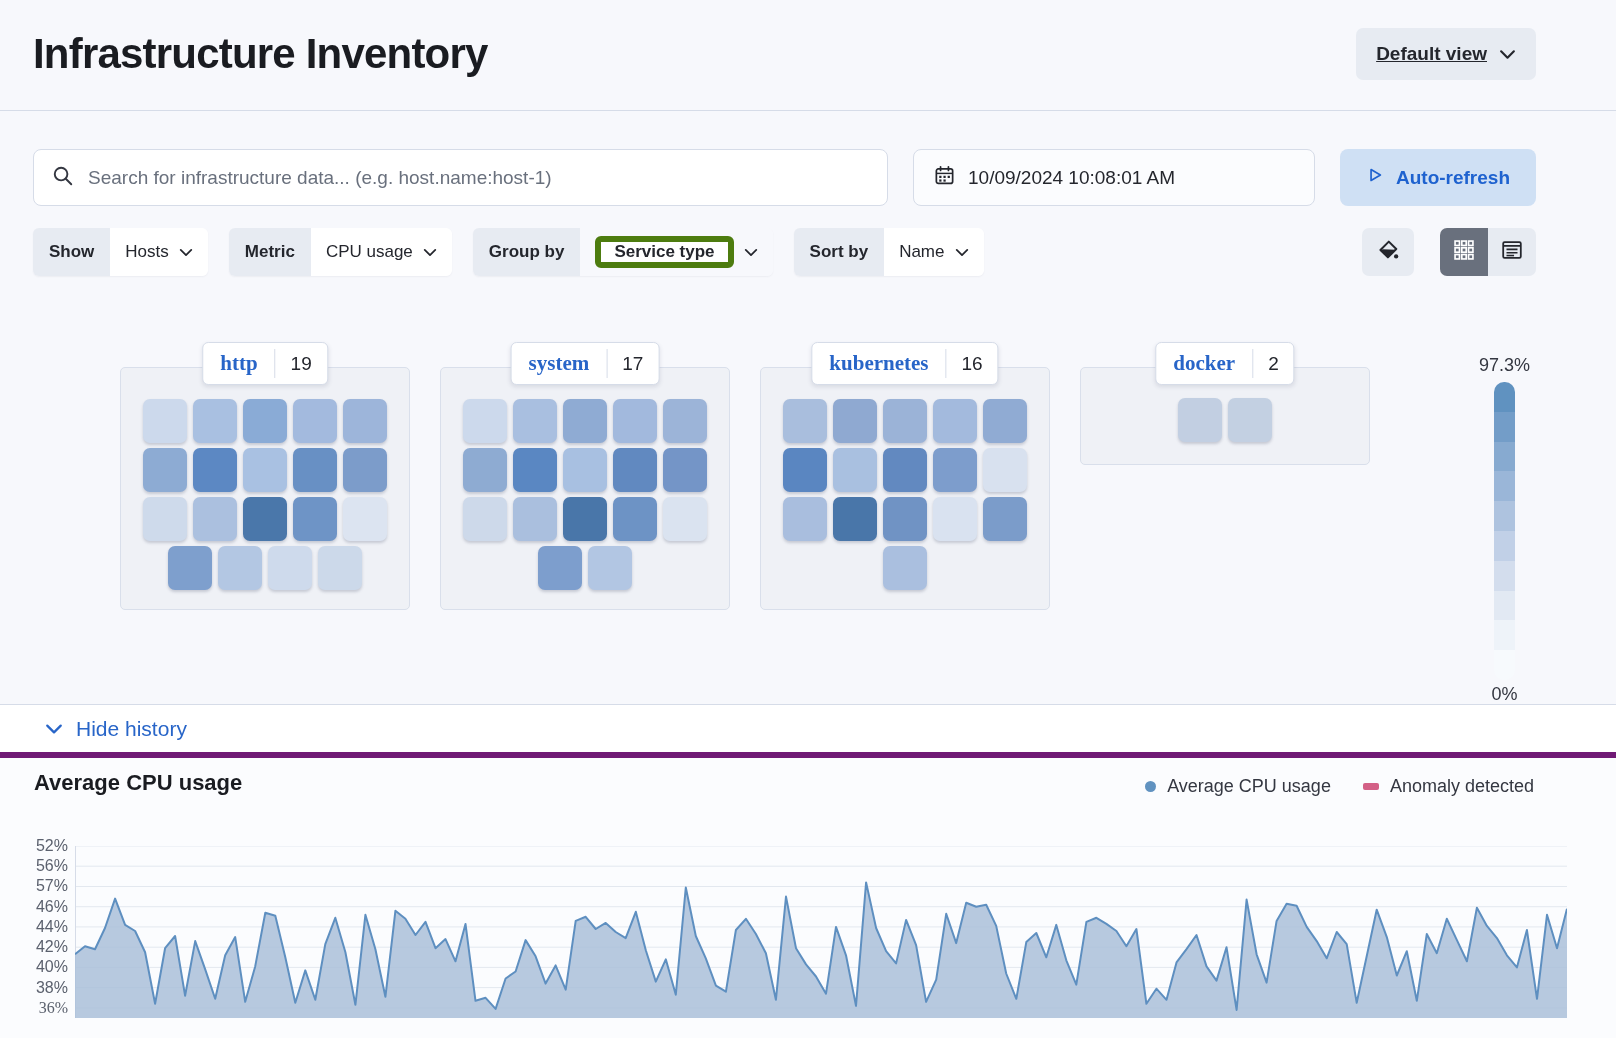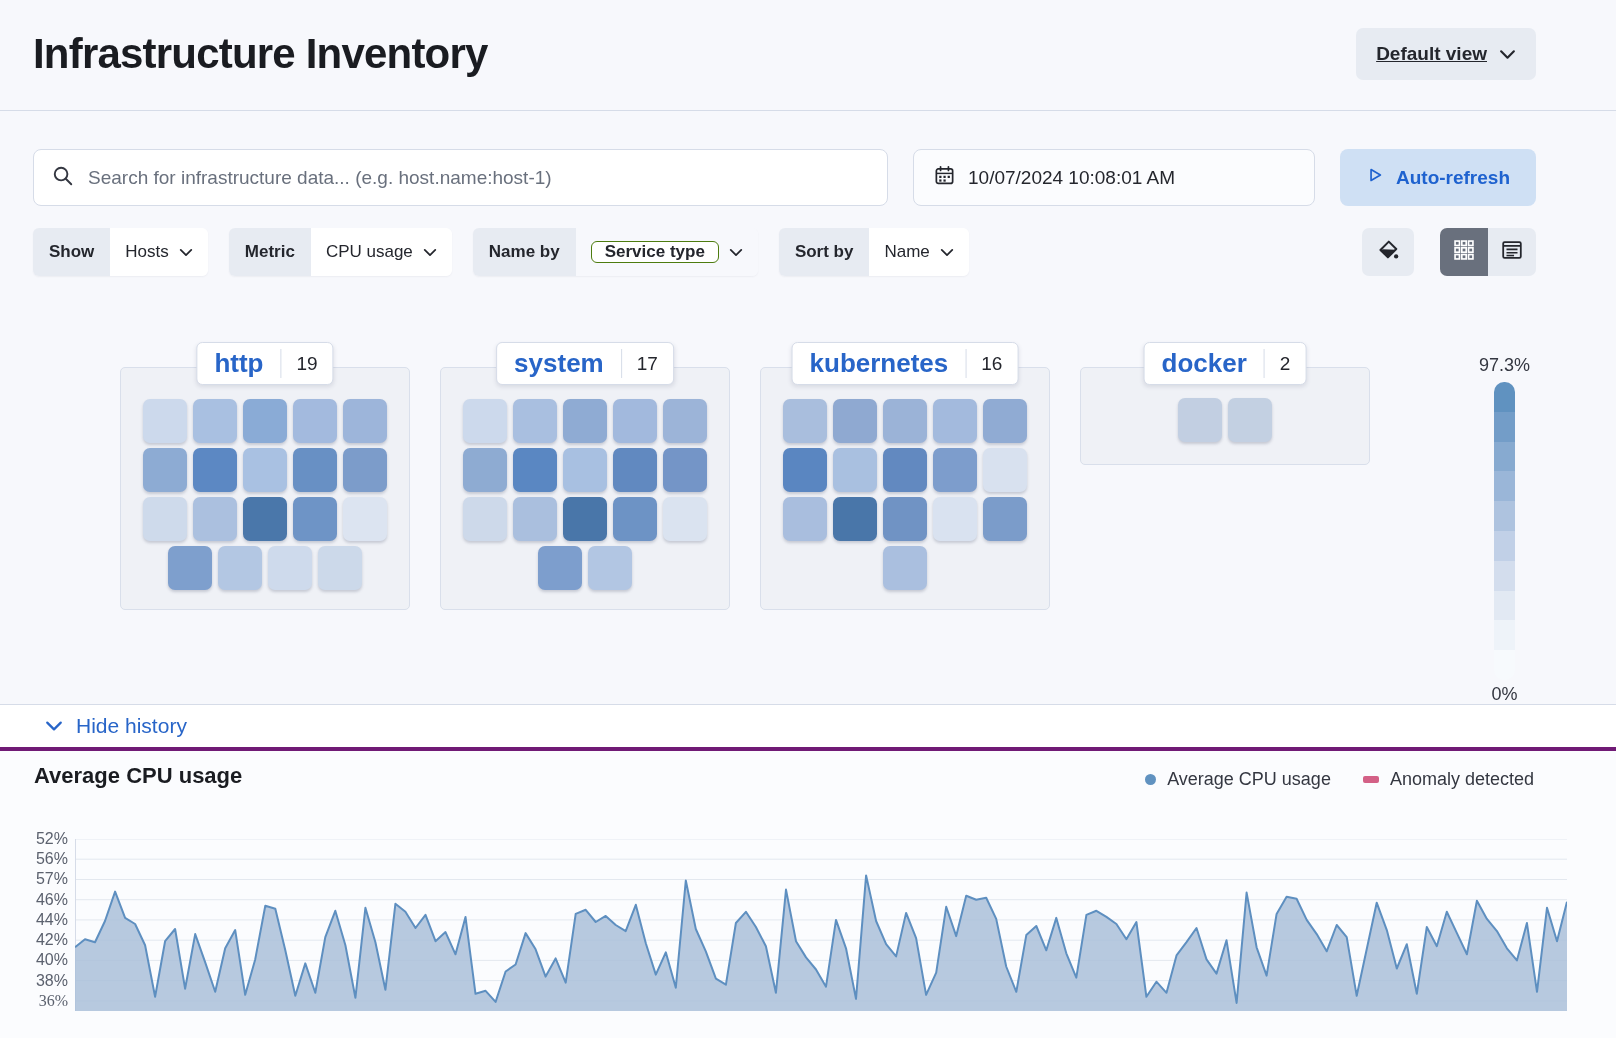--- a/index.html
+++ b/index.html
@@ -22,49 +22,49 @@
   .datepicker { display:flex; align-items:center; gap:13px; background:#fbfcfe; border:1px solid #d6dce8; border-radius:8px; height:57px; padding:0 20px; width:402px; font-size:19px; color:#24262d; cursor:pointer; }
   .autorefresh { display:flex; align-items:center; gap:12px; background:#cfe0f4; color:#1e62cf; border-radius:8px; height:57px; padding:0 22px; font-size:19px; font-weight:700; width:196px; justify-content:center; cursor:pointer; }
 
   
   .filterbar { display:flex; align-items:center; padding:22px 80px 0 33px;gap:44px; }
   .filter-groups { display:flex; gap:21px; flex:1; }
   .fgroup { display:flex; align-items:stretch; height:48px; border-radius:6px; overflow:visible; box-shadow:0 1px 2px rgba(60,70,90,0.06); }
   .flabel { display:flex; align-items:center; background:#e7ebf2; color:#24262d; font-weight:700; font-size:17px; padding:0 16px; border-radius:6px 0 0 6px; }
   .fvalue { display:flex; align-items:center; gap:10px; background:#ffffff; color:#24262d; font-size:17px; padding:0 15px; border-radius:0 6px 6px 0; cursor:pointer; }
   .fvalue.on-bg { background:#f7f8fc; }
-  .fpill { border:1px solid #4d7c0f; background:#fff; border-radius:6px; padding:0 13px; font-weight:700; font-size:17px; }
+  .fpill { border:6px solid #4d7c0f; background:#fff; border-radius:6px; padding:0 13px; font-weight:700; font-size:17px; }
   .icon-btns { display:flex; gap:26px; align-items:center; }
   .icon-btn { width:52px; height:48px; background:#e7ebf2; border-radius:7px; display:flex; align-items:center; justify-content:center; cursor:pointer; }
   .seg { display:flex; border-radius:7px; overflow:hidden; }
   .seg-btn { width:48px; height:48px; display:flex; align-items:center; justify-content:center; cursor:pointer; }
   .seg-btn.active { background:#69707d; }
   .seg-btn.inactive { background:#e7ebf2; }
 
   
   .map-section { position:relative; height:362px; }
   .groups-row { display:flex; gap:30px; margin:66px 0 0 120px; align-items:flex-start; }
   .group-wrap { position:relative; width:290px; }
   .group-card { border:1px solid #d9dfeb; background:#eff1f6; border-radius:5px; margin-top:25px; display:flex; flex-direction:column; gap:5px; justify-content:flex-start; }
   .group-card.tall { padding:31px 0 19px; }
   .group-card.short { padding:30px 0 22px; }
   .tile-row { display:flex; gap:6px; justify-content:center; }
   .tile { width:44px; height:44px; border-radius:7px; box-shadow:0 2px 3px rgba(50,60,90,0.22); cursor:pointer; }
   .group-badge { position:absolute; top:0; left:50%; transform:translateX(-50%); background:#fff; border:1px solid #d6dce8; border-radius:6px; box-shadow:0 2px 4px rgba(50,60,90,0.12); display:flex; align-items:stretch; height:43px; z-index:2; }
-  .badge-name { display:flex; align-items:center; padding:0 17px; color:#2865c8; font-weight:700; font-size:26px; cursor:pointer; white-space:nowrap; }
+  .badge-name { display:flex; align-items:center; padding:0 17px; color:#2865c8; font-weight:700; font-size:21px; cursor:pointer; white-space:nowrap;font-family:Liberation Serif, serif; }
   .badge-sep { width:1px; background:#d6dce8; margin:6px 0; }
   .badge-count { display:flex; align-items:center; padding:0 15px; color:#24262d; font-size:19px; }
   .scale-legend { position:absolute; top:13px; right:86px; display:flex; flex-direction:column; align-items:center; }
   .scale-max { font-size:18px; color:#343741; margin-bottom:6px; }
   .scale-bar { width:21px; height:298px; border-radius:10px; overflow:hidden; display:flex; flex-direction:column; }
   .scale-step { flex:1; }
   .scale-min { font-size:18px; color:#343741; margin-top:4px; }
 
   
-  .history-row { background:#ffffff; height:47px; display:flex; align-items:center; padding-left:45px; border-top:1px solid #d6dce8; border-bottom:4px solid #701a75; }
+  .history-row { background:#ffffff; height:54px; display:flex; align-items:center; padding-left:45px; border-top:1px solid #d6dce8; border-bottom:6px solid #701a75; }
   .history-link { display:flex; align-items:center; gap:13px; color:#2865c8; font-size:21px; cursor:pointer; }
 
   
   .chart-section { position:relative; height:326px; background:#fbfcfe; }
   .chart-title { position:absolute; left:34px; top:12px; font-size:22px; font-weight:800; color:#1a1c21; }
   .chart-legend { position:absolute; right:82px; top:18px; display:flex; gap:32px; align-items:center; }
   .legend-item { display:flex; align-items:center; gap:11px; font-size:18px; color:#343741; cursor:pointer; }
   .legend-dot { width:11px; height:11px; border-radius:50%; }
   .legend-rect { width:16px; height:7px; border-radius:2px; }
   .plot-wrap { position:absolute; left:75px; top:88px; width:1492px; height:172px; }
@@ -106,21 +106,21 @@
           <line x1="5" y1="1.4" x2="5" y2="4.2" stroke="#24262d" stroke-width="1.3" stroke-linecap="round"></line>
           <line x1="11" y1="1.4" x2="11" y2="4.2" stroke="#24262d" stroke-width="1.3" stroke-linecap="round"></line>
           <line x1="1.8" y1="6.4" x2="14.2" y2="6.4" stroke="#24262d" stroke-width="1.1"></line>
           <rect x="4" y="8.2" width="1.7" height="1.7" fill="#24262d"></rect>
           <rect x="7.2" y="8.2" width="1.7" height="1.7" fill="#24262d"></rect>
           <rect x="10.4" y="8.2" width="1.7" height="1.7" fill="#24262d"></rect>
           <rect x="4" y="11" width="1.7" height="1.7" fill="#24262d"></rect>
           <rect x="7.2" y="11" width="1.7" height="1.7" fill="#24262d"></rect>
         </svg>
     </span>
-    <span>10/07/2024 10:08:01 AM</span>
+    <span>10/09/2024 10:08:01 AM</span>
   </div>
   <div class="autorefresh">
     <span>
       <svg width="18" height="18" viewBox="0 0 16 16" fill="none">
           <path d="M4.5 3.2v9.6L12.8 8z" stroke="#1e62cf" stroke-width="1.5" stroke-linejoin="round"></path>
         </svg>
     </span>
     <span>Auto-refresh</span>
   </div>
 </div>
@@ -139,21 +139,21 @@
     <div class="fgroup">
       <div class="flabel">Metric</div>
       <div class="fvalue">
         <span>CPU usage</span>
         <svg width="14" height="9" viewBox="0 0 16 10">
             <polyline points="2,2 8,8 14,2" fill="none" stroke="#24262d" stroke-width="2" stroke-linecap="round" stroke-linejoin="round"></polyline>
           </svg>
       </div>
     </div>
     <div class="fgroup">
-      <div class="flabel">Name by</div>
+      <div class="flabel">Group by</div>
       <div class="fvalue on-bg">
         <span class="fpill">Service type</span>
         <svg width="14" height="9" viewBox="0 0 16 10">
             <polyline points="2,2 8,8 14,2" fill="none" stroke="#24262d" stroke-width="2" stroke-linecap="round" stroke-linejoin="round"></polyline>
           </svg>
       </div>
     </div>
     <div class="fgroup">
       <div class="flabel">Sort by</div>
       <div class="fvalue">

